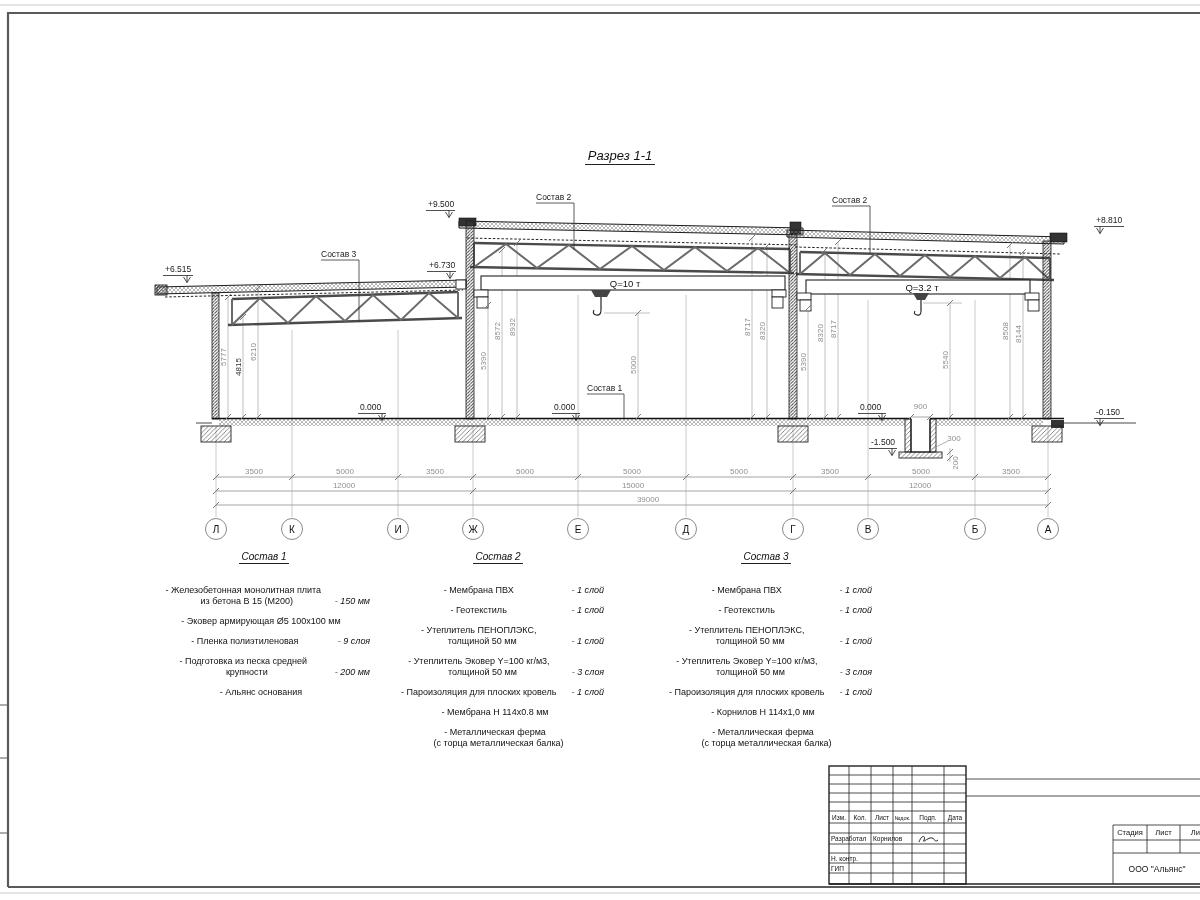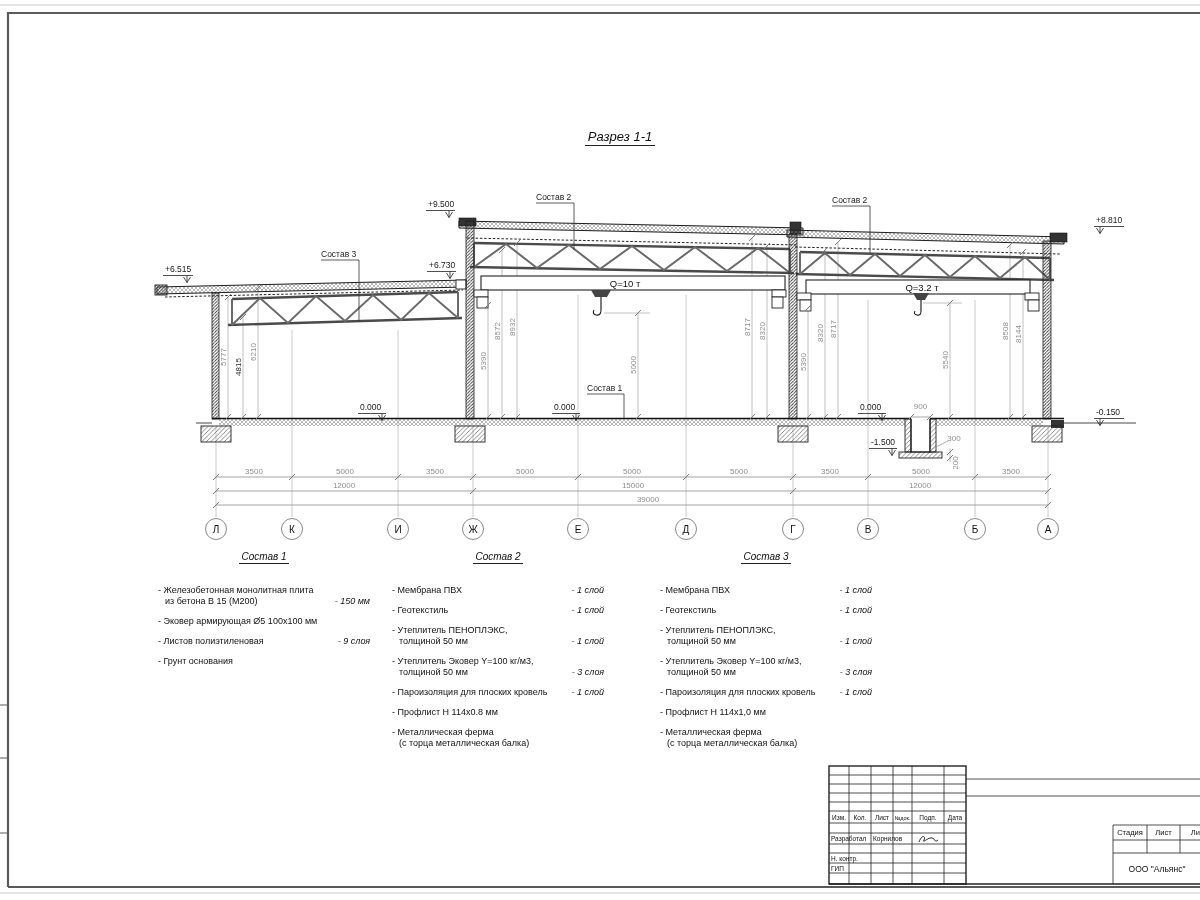--- a/index.html
+++ b/index.html
@@ -9,29 +9,29 @@
   .dim{font-family:"Liberation Sans",sans-serif;font-size:8px;fill:#8f8f8f;}
   .dim-dark{fill:#333;}
   .lbl{font-family:"Liberation Sans",sans-serif;font-size:8.5px;fill:#1a1a1a;}
   .crane{font-family:"Liberation Sans",sans-serif;font-size:9.5px;fill:#111;}
   .gl{font-family:"Liberation Sans",sans-serif;font-size:10px;fill:#111;text-anchor:middle;}
   .tb{font-family:"Liberation Sans",sans-serif;font-size:6.5px;fill:#111;}
   .tb-s{font-size:5.5px;}
   .tb-m{font-family:"Liberation Sans",sans-serif;font-size:7.5px;fill:#111;}
   .tb-c{font-family:"Liberation Sans",sans-serif;font-size:8.5px;fill:#111;}
   
-  .page-title{position:absolute;left:555px;top:129px;width:130px;text-align:center;
+  .page-title{position:absolute;left:555px;top:148px;width:130px;text-align:center;
     font-size:13px;font-style:italic;color:#111;}
   .page-title span{border-bottom:1px solid #222;padding:0 3px 1px 3px;}
   
   .legend{position:absolute;top:551px;width:212px;color:#111;font-size:9px;line-height:1.22;}
   .legend h3{margin:0 0 22px 0;font-size:10px;font-style:italic;font-weight:normal;
     text-align:center;}
   .legend h3 span{border-bottom:1px solid #222;padding:0 2px 1px 2px;}
-  .l-item{display:flex;align-items:flex-end;margin-bottom:9px;}
+  .l-item{display:flex;align-items:flex-end;margin-bottom:9px;text-align:center;}
   .l-name{flex:1;white-space:pre-line;padding-left:7px;text-indent:-7px;padding-right:6px;}
   .l-val{white-space:nowrap;font-style:italic;}
   #legend-1{left:158px;}
   #legend-2{left:392px;}
   #legend-3{left:660px;}
 </style>
 </head>
 <body>
 
 <div class="sheet">
@@ -414,25 +414,30 @@
   <div class="l-item">
     <div class="l-name">- Железобетонная  монолитная плита
 из бетона В 15 (М200)</div>
     <div class="l-val">- 150 мм</div>
   </div>
   <div class="l-item">
     <div class="l-name">- Эковер армирующая Ø5 100х100 мм</div>
     <div class="l-val"></div>
   </div>
   <div class="l-item">
-    <div class="l-name">- Листов полиэтиленовая</div>
+    <div class="l-name">- Пленка полиэтиленовая</div>
     <div class="l-val">-  9 слоя</div>
   </div>
   <div class="l-item">
-    <div class="l-name">- Грунт основания</div>
+    <div class="l-name">- Подготовка из песка средней
+крупности</div>
+    <div class="l-val">- 200 мм</div>
+  </div>
+  <div class="l-item">
+    <div class="l-name">- Альянс основания</div>
     <div class="l-val"></div>
   </div>
 </div>
 
 <div class="legend" id="legend-2">
   <h3><span>Состав 2</span></h3>
   <div class="l-item">
     <div class="l-name">- Мембрана ПВХ</div>
     <div class="l-val">- 1 слой</div>
   </div>
@@ -448,21 +453,21 @@
   <div class="l-item">
     <div class="l-name">- Утеплитель Эковер Y=100 кг/м3,
 толщиной 50 мм</div>
     <div class="l-val">- 3 слоя</div>
   </div>
   <div class="l-item">
     <div class="l-name">- Пароизоляция для плоских кровель</div>
     <div class="l-val">- 1 слой</div>
   </div>
   <div class="l-item">
-    <div class="l-name">- Профлист Н 114х0.8 мм</div>
+    <div class="l-name">- Мембрана Н 114х0.8 мм</div>
     <div class="l-val"></div>
   </div>
   <div class="l-item">
     <div class="l-name">- Металлическая ферма
 (с торца металлическая балка)</div>
     <div class="l-val"></div>
   </div>
 </div>
 
 <div class="legend" id="legend-3">
@@ -483,21 +488,21 @@
   <div class="l-item">
     <div class="l-name">- Утеплитель Эковер Y=100 кг/м3,
 толщиной 50 мм</div>
     <div class="l-val">- 3 слоя</div>
   </div>
   <div class="l-item">
     <div class="l-name">- Пароизоляция для плоских кровель</div>
     <div class="l-val">- 1 слой</div>
   </div>
   <div class="l-item">
-    <div class="l-name">- Профлист Н 114х1,0 мм</div>
+    <div class="l-name">- Корнилов Н 114х1,0 мм</div>
     <div class="l-val"></div>
   </div>
   <div class="l-item">
     <div class="l-name">- Металлическая ферма
 (с торца металлическая балка)</div>
     <div class="l-val"></div>
   </div>
 </div>
 
 </div>

